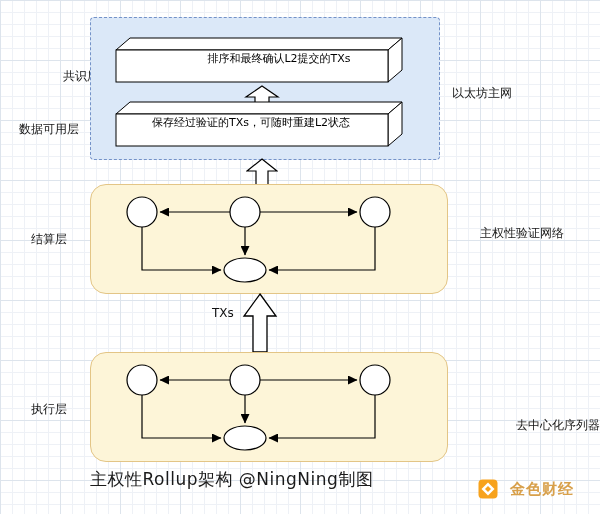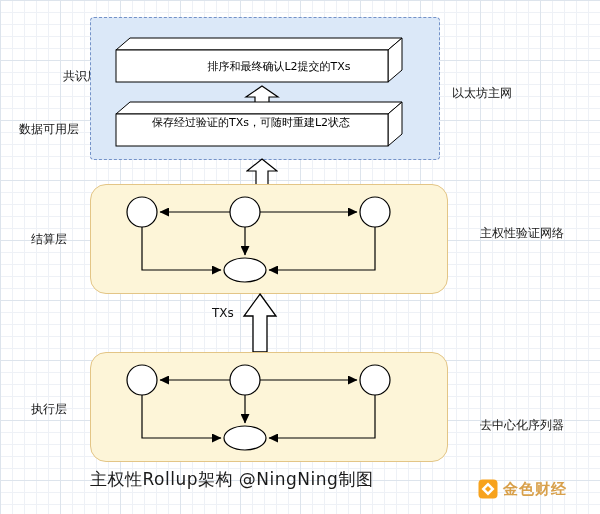--- a/index.html
+++ b/index.html
@@ -38,45 +38,45 @@
     font-size:11px; color:#000; text-align:center; white-space:nowrap;
   }
 
   .title {
     position:absolute; left:90px; top:468px; width:360px; text-align:left;
     font-size:17px; color:#1a1a1a; font-weight:500; letter-spacing:0.5px;
   }
 
   .txs-label { position:absolute; left:212px; top:306px; font-size:12px; color:#111; }
 
-  .brand { position:absolute; left:478px; top:479px; display:flex; align-items:center; gap:5px; }
+  .brand { position:absolute; left:478px; top:479px; display:flex; align-items:center; gap:12px; }
   .brand-text { font-size:15px; font-weight:bold; color:#d8a04b; letter-spacing:1px; }
 </style>
 </head>
 <body>
 
 <div class="canvas">
 
   <div class="side-label" style="left:31px; top:68px;margin-left:32px;">共识层</div>
   <div class="side-label" style="left:19px; top:121px;">数据可用层</div>
   <div class="side-label" style="left:31px; top:231px;">结算层</div>
   <div class="side-label" style="left:31px; top:401px;">执行层</div>
 
   <div class="side-label" style="left:452px; top:85px;">以太坊主网</div>
   <div class="side-label" style="left:480px; top:225px;">主权性验证网络</div>
-  <div class="side-label" style="left:480px; top:417px;">去中心化序列器</div>
+  <div class="side-label" style="left:480px; top:417px;padding-left:36px;">去中心化序列器</div>
 
   <div class="eth-group"></div>
 
   <svg class="abs" style="left:114px; top:36px;" width="292" height="48">
     <polygon points="2,14 16,2 288,2 274,14" fill="#ffffff" stroke="#000" stroke-width="1"></polygon>
     <polygon points="274,14 288,2 288,34 274,46" fill="#ffffff" stroke="#000" stroke-width="1"></polygon>
     <rect x="2" y="14" width="272" height="32" fill="#ffffff" stroke="#000" stroke-width="1"></rect>
   </svg>
-  <div class="box3d-text" style="left:116px; top:50px; width:326px; height:32px;border-radius:8px;">排序和最终确认L2提交的TXs</div>
+  <div class="box3d-text" style="left:116px; top:42px; width:326px; height:32px;border-radius:8px;">排序和最终确认L2提交的TXs</div>
 
   <svg class="abs" style="left:244px; top:85px;" width="36" height="24">
     <polygon points="18,1 34,12 25,12 25,23 11,23 11,12 2,12" fill="#ffffff" stroke="#000" stroke-width="1.2"></polygon>
   </svg>
 
   <svg class="abs" style="left:114px; top:100px;" width="292" height="48">
     <polygon points="2,14 16,2 288,2 274,14" fill="#ffffff" stroke="#000" stroke-width="1"></polygon>
     <polygon points="274,14 288,2 288,34 274,46" fill="#ffffff" stroke="#000" stroke-width="1"></polygon>
     <rect x="2" y="14" width="272" height="32" fill="#ffffff" stroke="#000" stroke-width="1"></rect>
   </svg>

